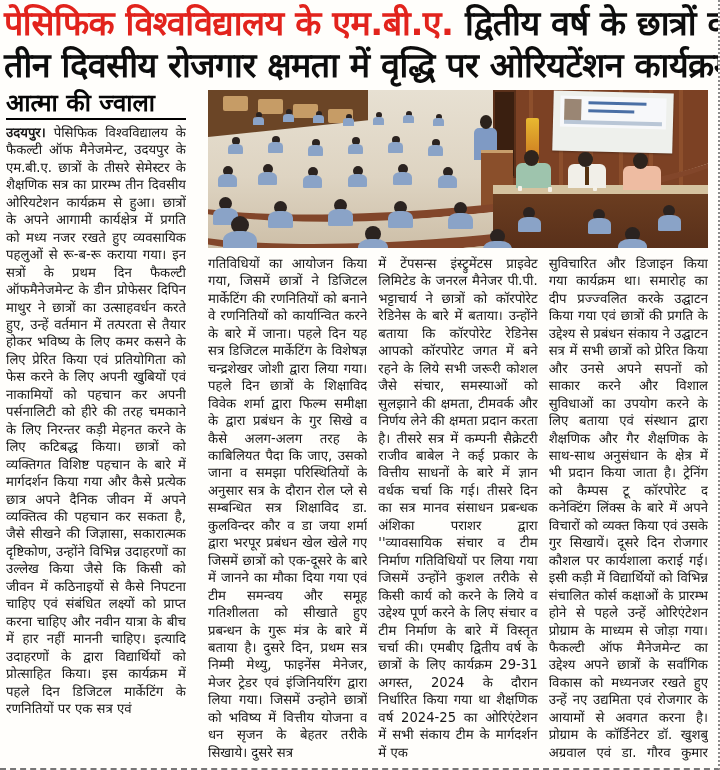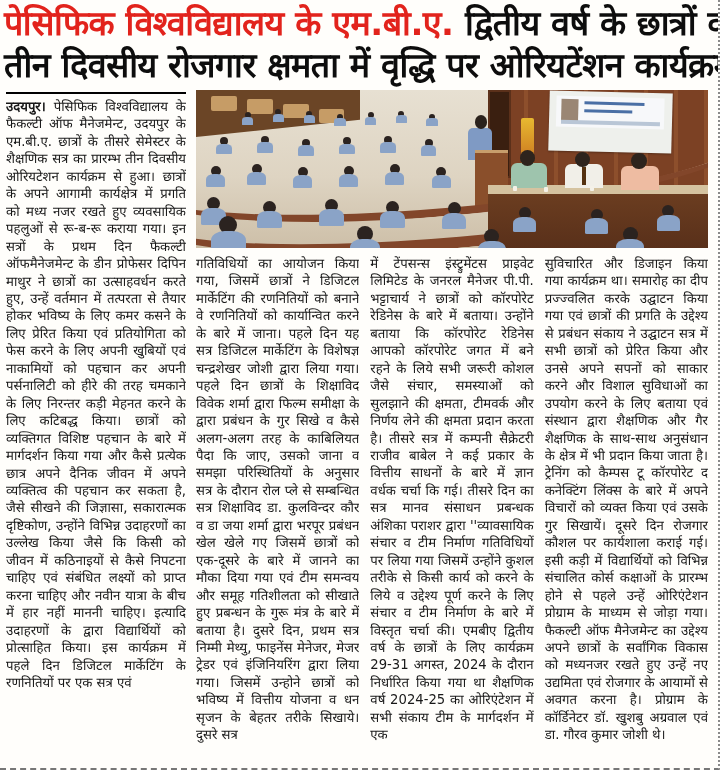--- a/index.html
+++ b/index.html
@@ -27,21 +27,21 @@
   }
   .hl-red{color:#e2231c;}
   
   .content{
     display:flex;
     gap:10px;
     padding:4px 10px 0 6px;
     box-sizing:border-box;
   }
   .col1{width:180px;flex:0 0 180px;}
-  .right-area{flex:1 1 auto;min-width:0;}
+  .right-area{flex:1 1 auto;min-width:0;margin-left:12px;}
   
   .masthead{border-bottom:2px solid #000;padding-bottom:2px;margin-bottom:4px;}
   .masthead-title{font-weight:bold;font-size:24px;line-height:26px;color:#070707;}
   .masthead-url{font-weight:bold;font-size:13px;letter-spacing:0.4px;color:#151515;}
   
   .body-text{
     font-size:13.2px;
     line-height:17.45px;
     text-align:justify;
     text-justify:inter-word;
@@ -91,20 +91,21 @@
 
   <div class="headline">
     <div class="hl-line"><span class="hl-red" style="color: rgb(226, 35, 28);">पेसिफिक विश्वविद्यालय के एम.बी.ए.</span><span> द्वितीय वर्ष के छात्रों का</span></div>
     <div class="hl-line">तीन दिवसीय रोजगार क्षमता में वृद्धि पर ओरियटेंशन कार्यक्रम</div>
   </div>
 
   <div class="content">
 
     <div class="col1">
       <div class="masthead">
+        <div class="masthead-title">आत्मा की ज्वाला</div>
       </div>
       <div class="body-text"><span class="dateline">उदयपुर।</span><span> पेसिफिक विश्वविद्यालय के फैकल्टी ऑफ मैनेजमेन्ट, उदयपुर के एम.बी.ए. छात्रों के तीसरे सेमेस्टर के शैक्षणिक सत्र का प्रारम्भ तीन दिवसीय ओरियटेशन कार्यक्रम से हुआ। छात्रों के अपने आगामी कार्यक्षेत्र में प्रगति को मध्य नजर रखते हुए व्यवसायिक पहलुओं से रू-ब-रू कराया गया। इन सत्रों के प्रथम दिन फैकल्टी ऑफमैनेजमेन्ट के डीन प्रोफेसर दिपिन माथुर ने छात्रों का उत्साहवर्धन करते हुए, उन्हें वर्तमान में तत्परता से तैयार होकर भविष्य के लिए कमर कसने के लिए प्रेरित किया एवं प्रतियोगिता को फेस करने के लिए अपनी खुबियों एवं नाकामियों को पहचान कर अपनी पर्सनालिटी को हीरे की तरह चमकाने के लिए निरन्तर कड़ी मेहनत करने के लिए कटिबद्ध किया। छात्रों को व्यक्तिगत विशिष्ट पहचान के बारे में मार्गदर्शन किया गया और कैसे प्रत्येक छात्र अपने दैनिक जीवन में अपने व्यक्तित्व की पहचान कर सकता है, जैसे सीखने की जिज्ञासा, सकारात्मक दृष्टिकोण, उन्होंने विभिन्न उदाहरणों का उल्लेख किया जैसे कि किसी को जीवन में कठिनाइयों से कैसे निपटना चाहिए एवं संबंधित लक्ष्यों को प्राप्त करना चाहिए और नवीन यात्रा के बीच में हार नहीं माननी चाहिए। इत्यादि उदाहरणों के द्वारा विद्यार्थियों को प्रोत्साहित किया। इस कार्यक्रम में पहले दिन डिजिटल मार्केटिंग के रणनितियों पर एक सत्र एवं</span></div>
     </div>
 
     <div class="right-area">
 
       <div class="photo" title="सभागार में एम.बी.ए. ओरियंटेशन सत्र — मंच पर अतिथि, पोडियम पर वक्ता, प्रोजेक्शन स्क्रीन एवं नीली शर्ट में बैठे छात्र">
         <div class="ph-backzone"></div>
         <div class="ph-chair" style="left:3%;top:4%;width:5%;height:9%"></div>
         <div class="ph-chair" style="left:10%;top:6%;width:5%;height:9%"></div>

